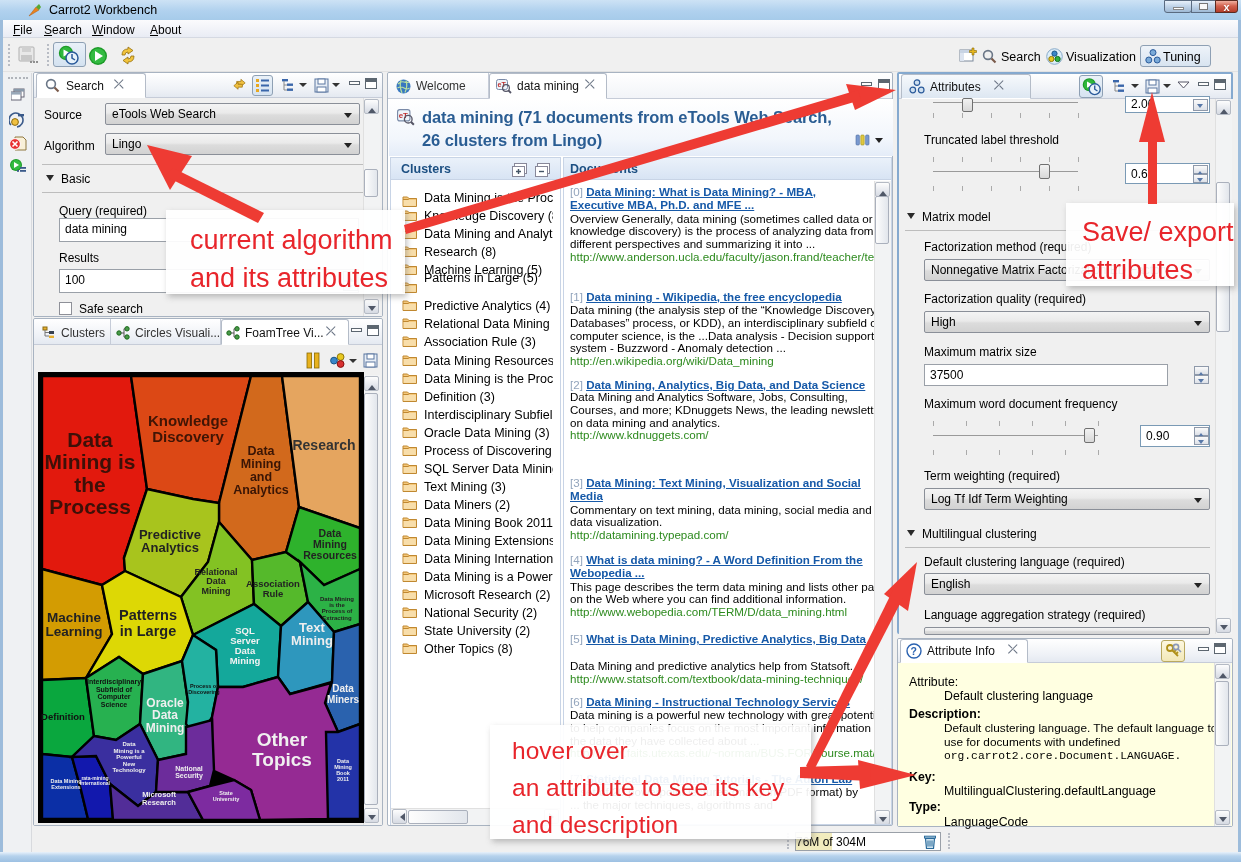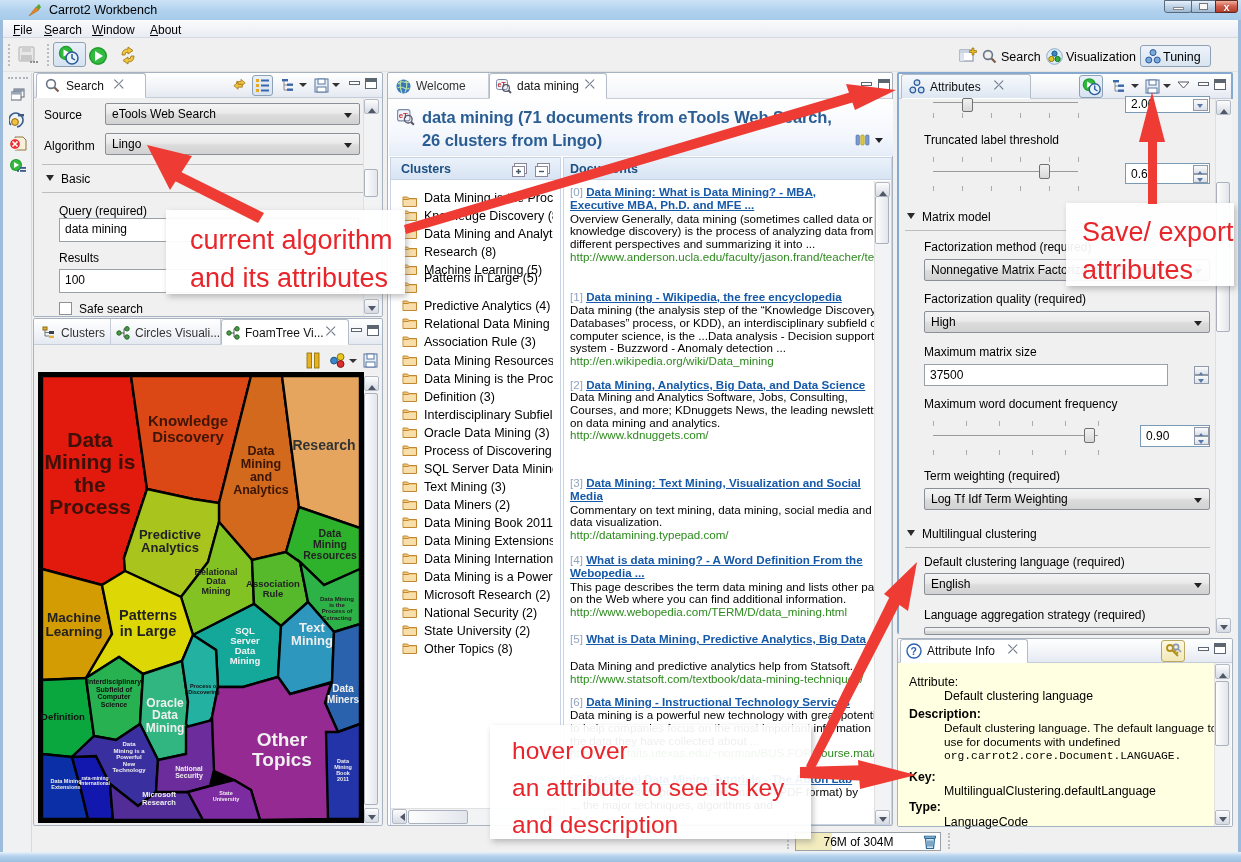--- a/index.html
+++ b/index.html
@@ -763,21 +763,21 @@
  <div class="sbb" style="left:317px;top:25px"></div>
     <div class="arr" style="left:321px;top:30px;border-bottom:5px solid #505868"></div>
  <div class="sbb" style="left:317px;top:171px"></div>
     <div class="arr" style="left:321px;top:178px;border-top:5px solid #505868"></div>
  <div class="thumbv" style="left:317px;top:42px;height:65px"></div>
 </div>
 
 <div class="ab" style="left:787px;top:833px;width:3px;height:16px;border-left:2px dotted #b8bcc4"></div>
 <div class="ab" style="left:795px;top:832px;width:146px;height:19px;border:1px solid #9aa0a8;background:#fff">
  <div class="ab" style="left:0;top:0;width:36px;height:17px;background:#f2ecbe"></div>
- <div class="ab" style="left:0;top:2px;width:125px;text-align:center;font-size:12px">76M of 304M</div>
+ <div class="ab" style="left:0;top:2px;width:125px;text-align:left;font-size:12px">76M of 304M</div>
  <svg class="ab" style="left:126px;top:1px" width="16" height="16" viewBox="0 0 16 16">
   <path d="M3.5 4.5 L12.5 4.5 L11.5 14.5 L4.5 14.5Z" fill="#cfe4f0" stroke="#2a6a9a" stroke-width="1.2"></path>
   <path d="M6 6.5 L6 12.5 M8 6.5 L8 12.5 M10 6.5 L10 12.5" stroke="#2a6a9a"></path>
   <rect x="2.5" y="2.2" width="11" height="1.8" fill="#cfe4f0" stroke="#2a6a9a" stroke-width="1"></rect>
     </svg>
 </div>
 <div class="ab" style="left:948px;top:833px;width:3px;height:16px;border-left:2px dotted #b8bcc4"></div>
 <div class="ab" style="left:0;top:852px;width:1241px;height:10px;background:linear-gradient(#e8f1fa,#b6d2ec 40%,#9cc0e2)"></div>
 
 <div class="abox" style="left:166px;top:210px;width:239px;height:84px;padding:11px 0 0 24px">current algorithm<br>and its attributes</div>

